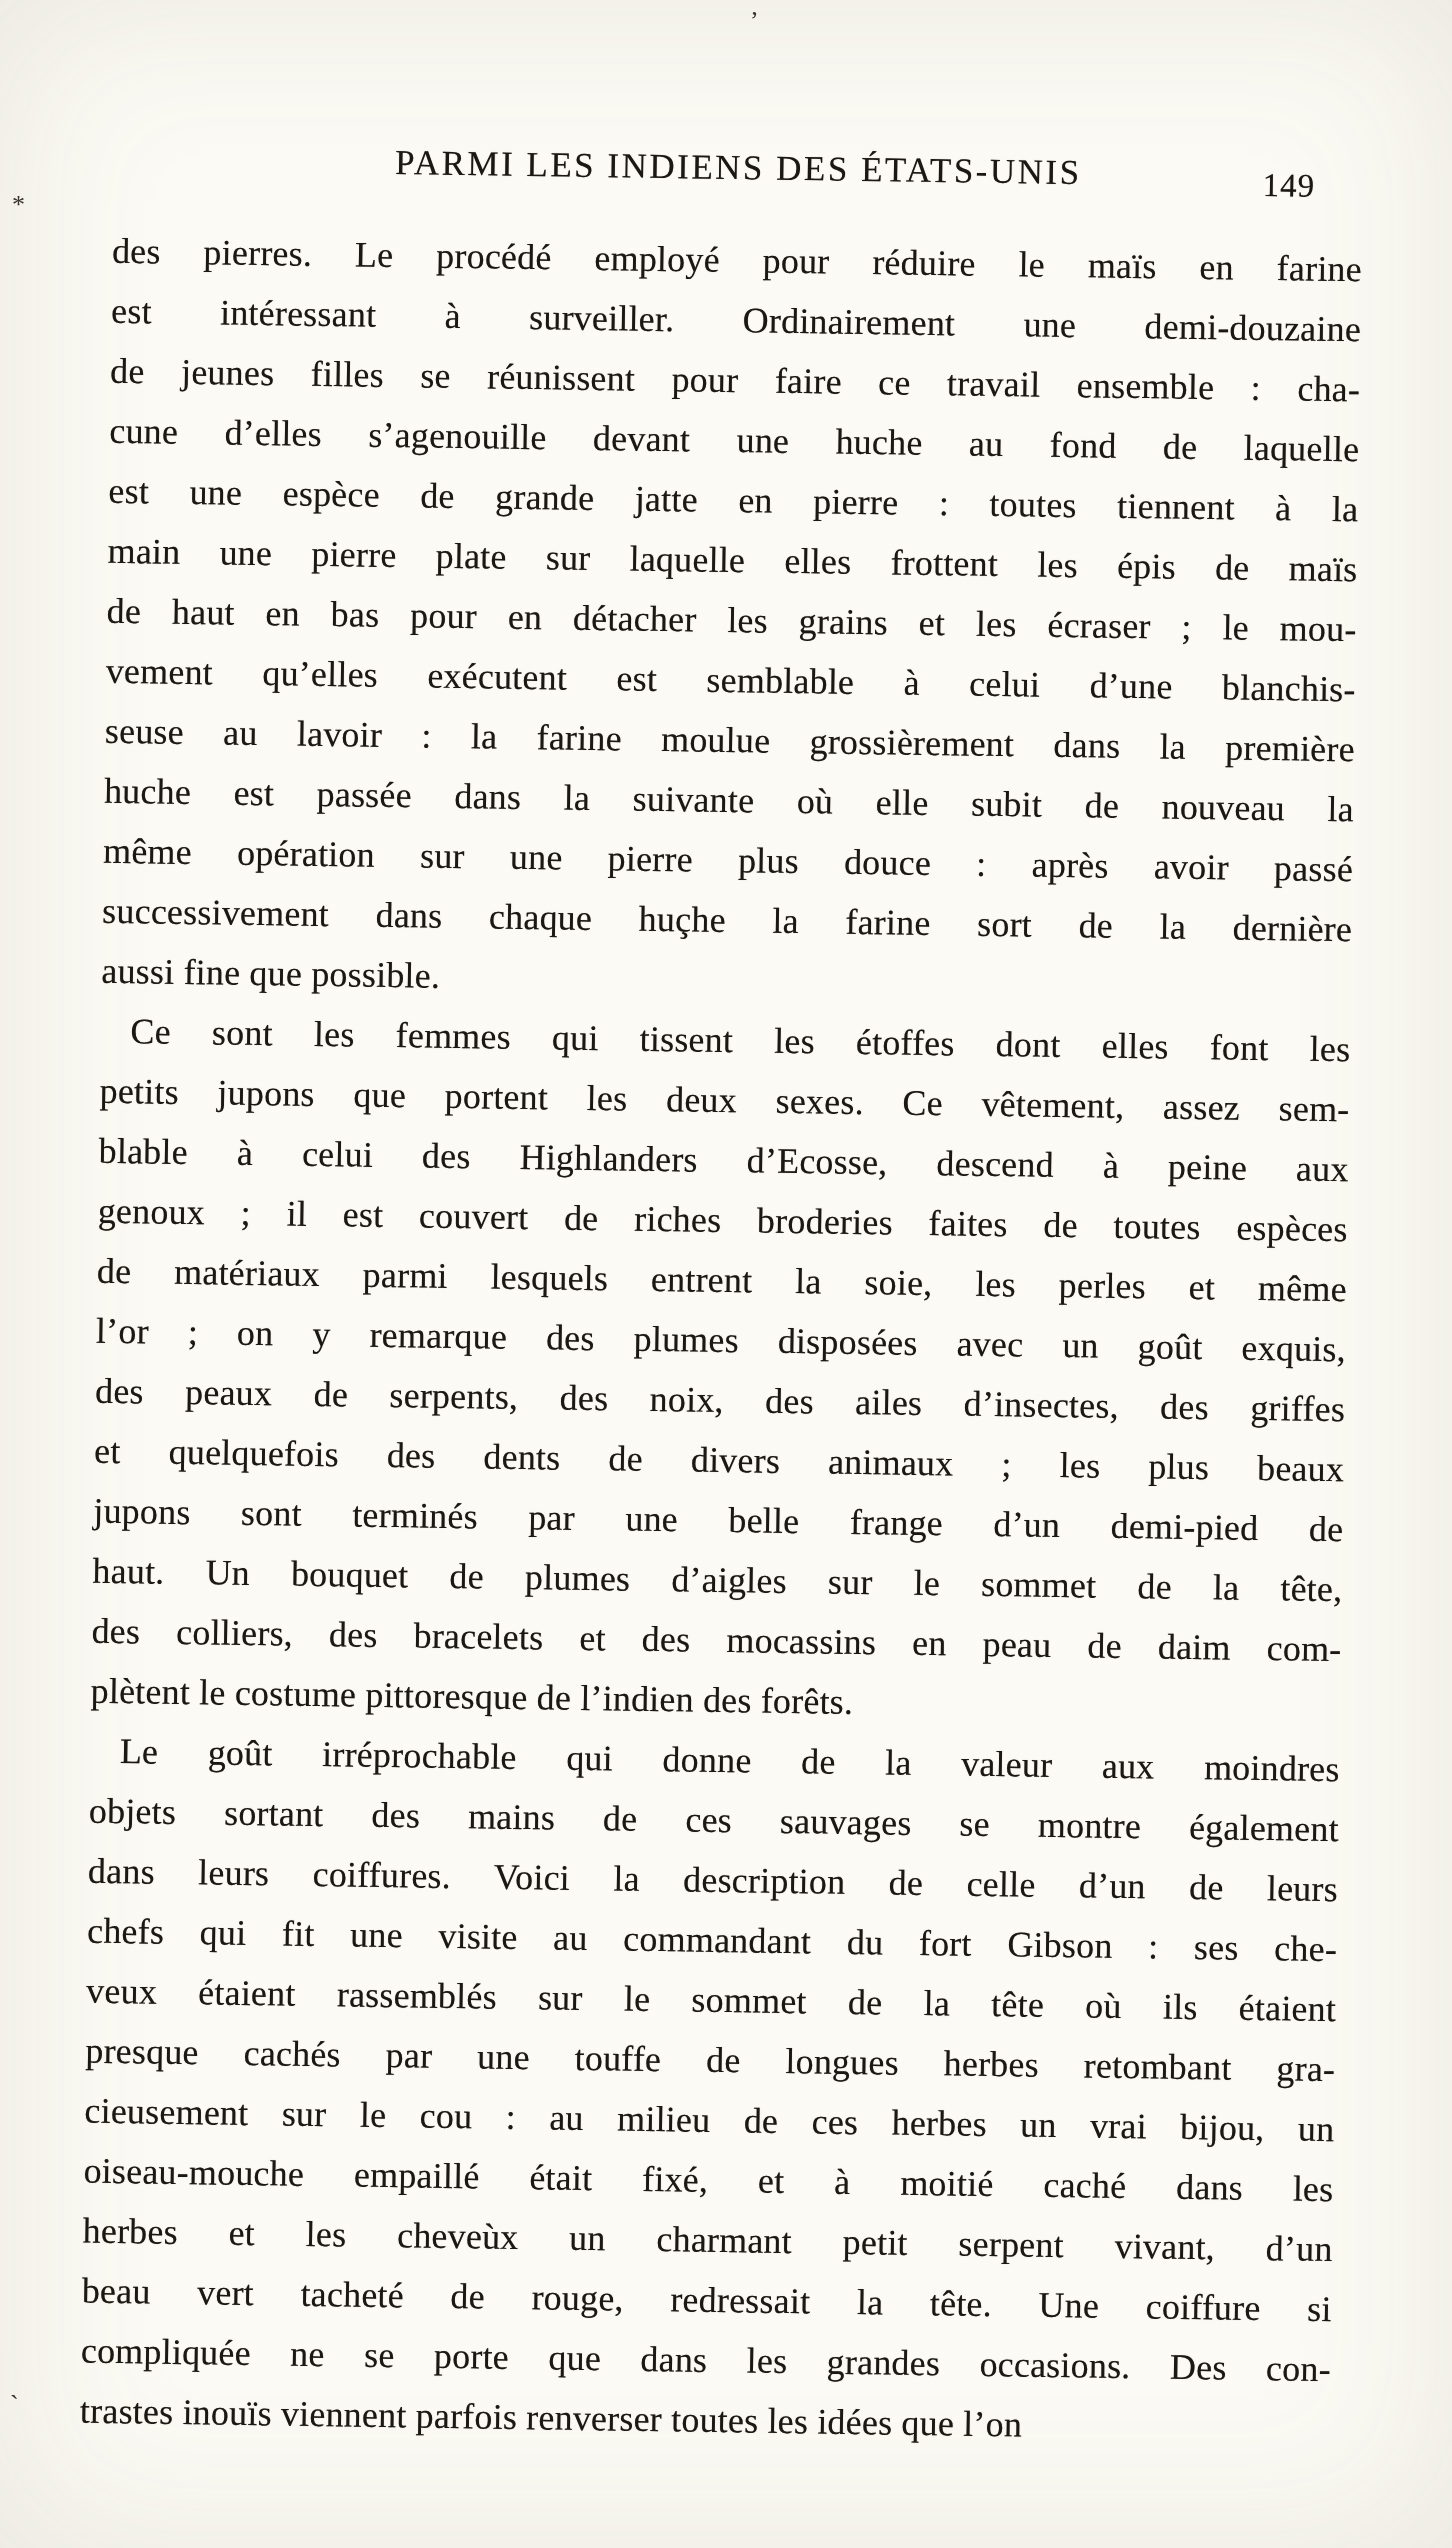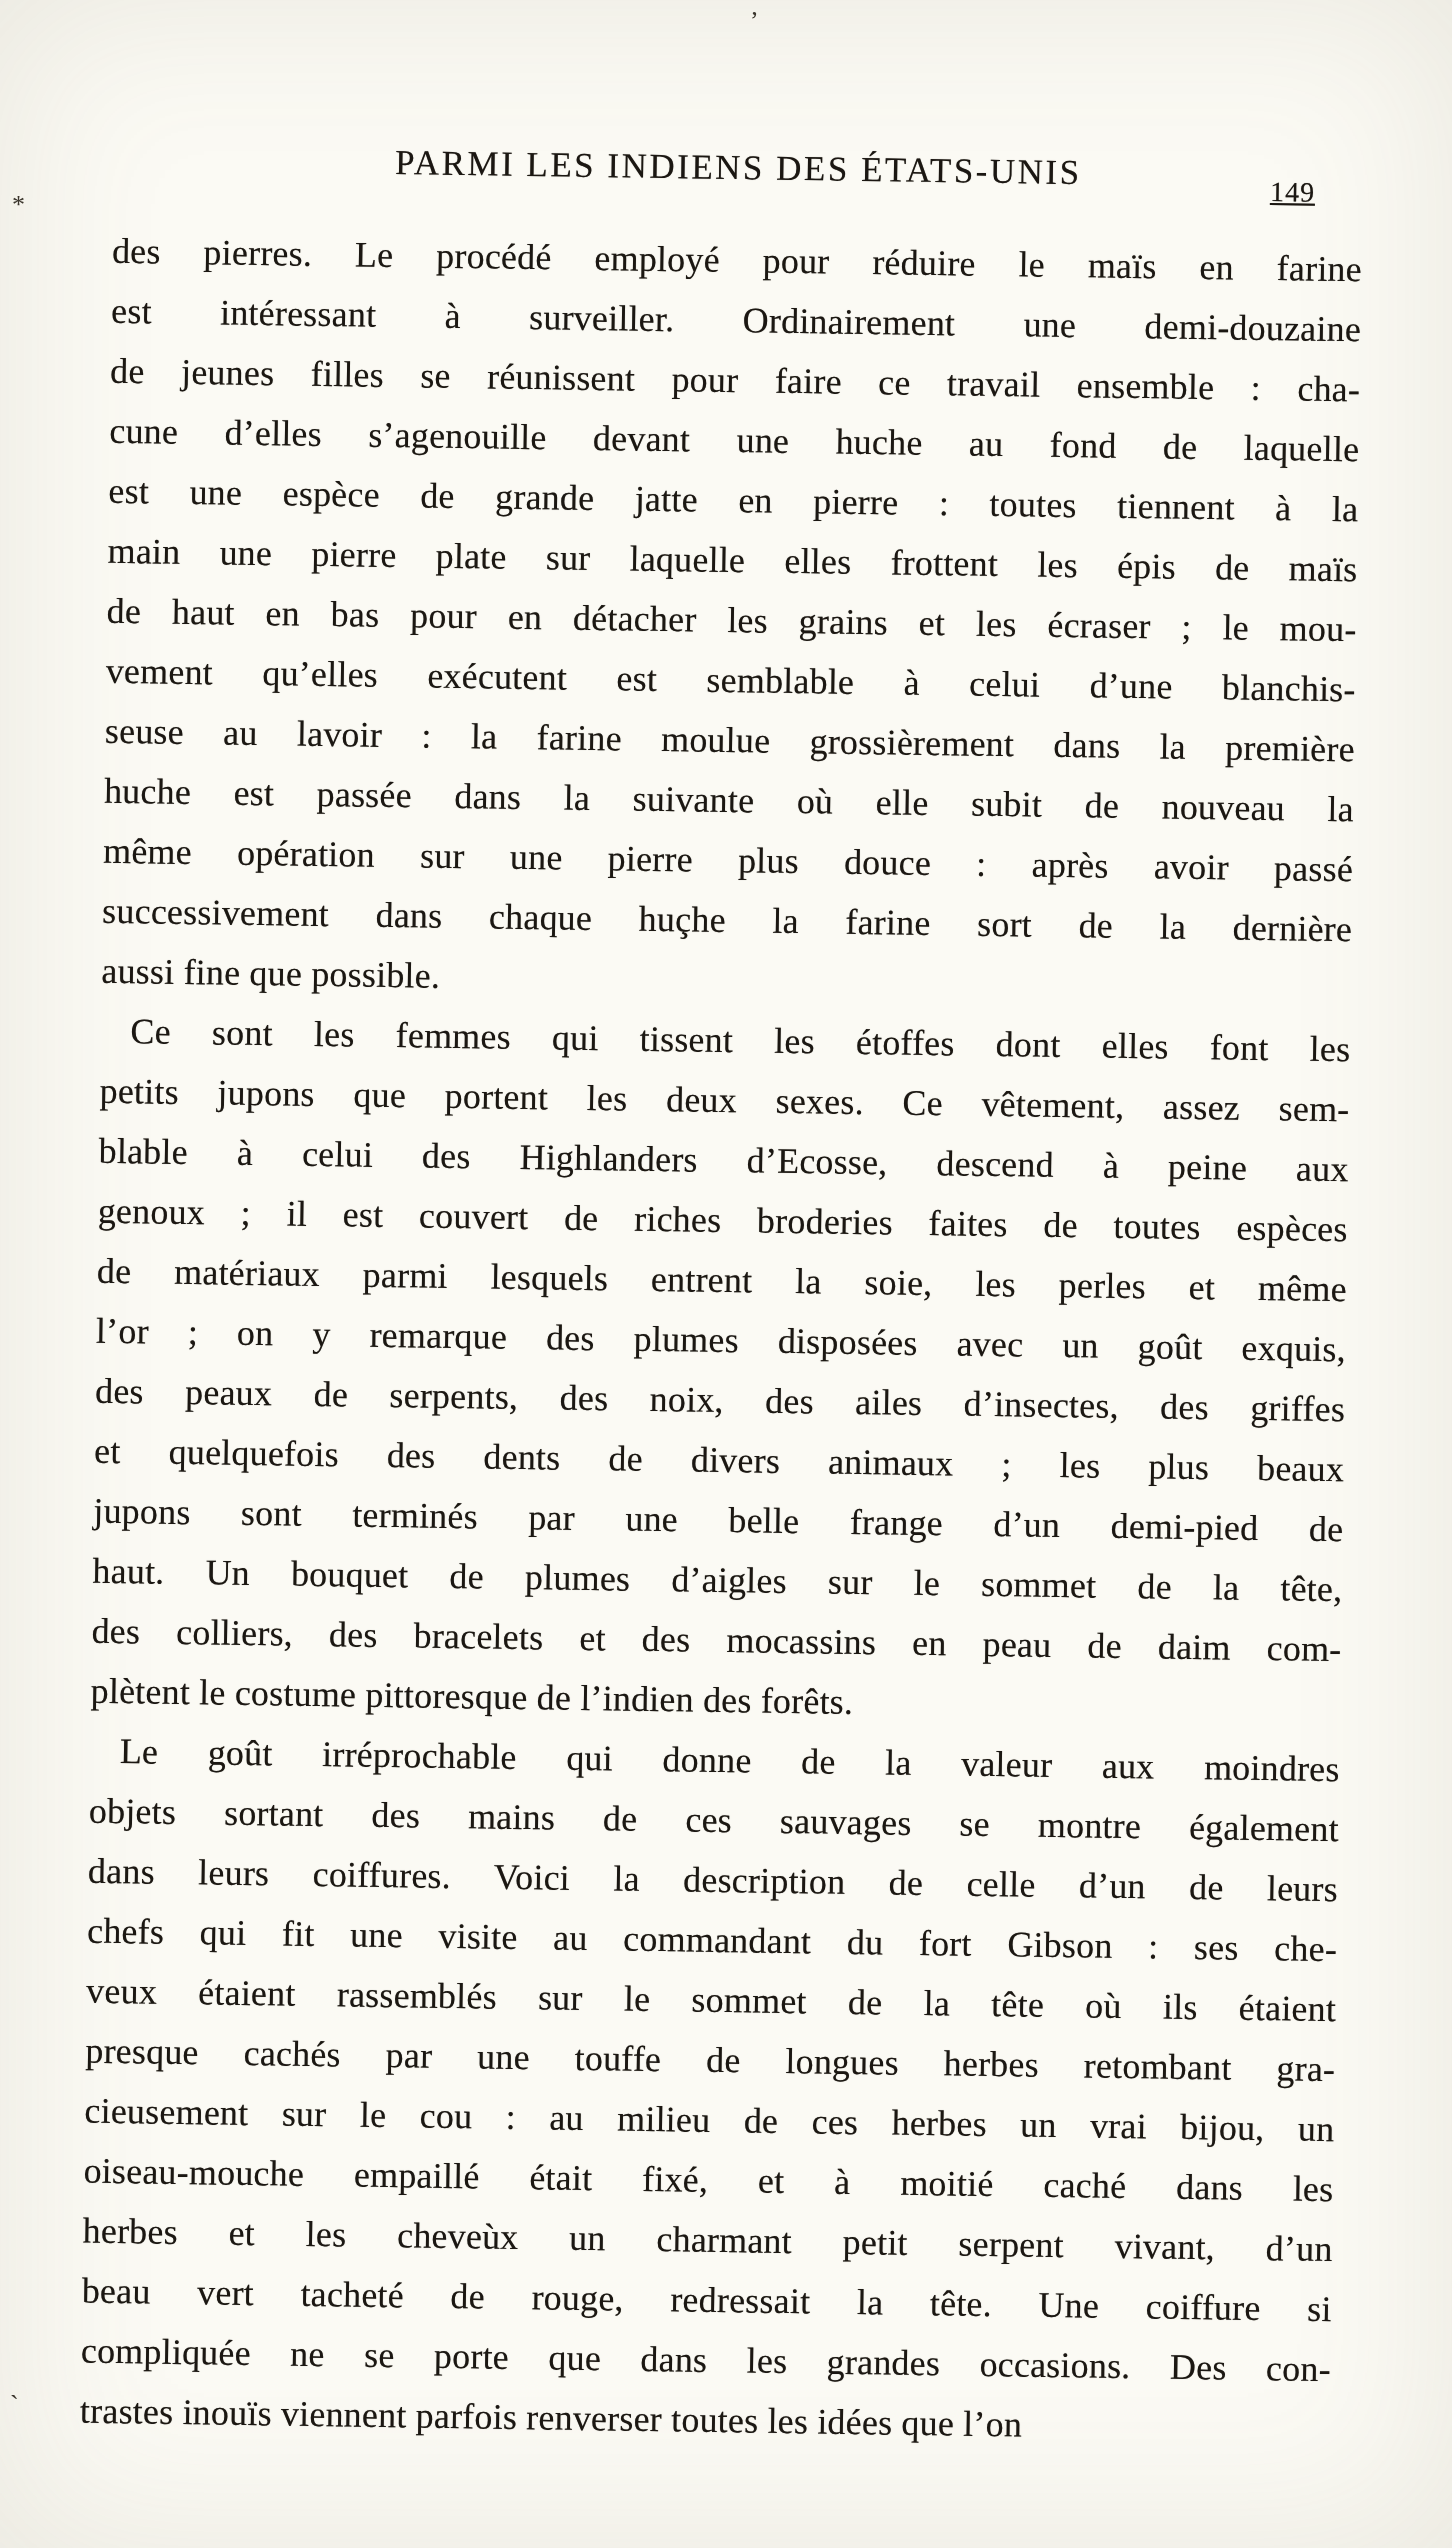--- a/index.html
+++ b/index.html
@@ -37,25 +37,24 @@
   .header .title {
     position: absolute;
     left: 50%;
     transform: translateX(-50%);
     white-space: nowrap;
     text-shadow: 0 0 0.7px rgba(20, 15, 5, 0.55);
   }
   .header .pagenum {
     position: absolute;
     right: 48px;
-    top: 20px;
-    font-size: 28px;
+    top: 11px;
+    font-size: 33px;
     letter-spacing: 1px;
     text-shadow: 0 0 0.7px rgba(20, 15, 5, 0.55);
-    text-decoration: underline;
   }
   .body-text { margin-top: 26px; }
   .paragraph { margin: 0; }
   .line {
     font-size: 36px;
     line-height: 60px;
     height: 60px;
     text-align: justify;
     text-align-last: justify;
     letter-spacing: 0.2px;

